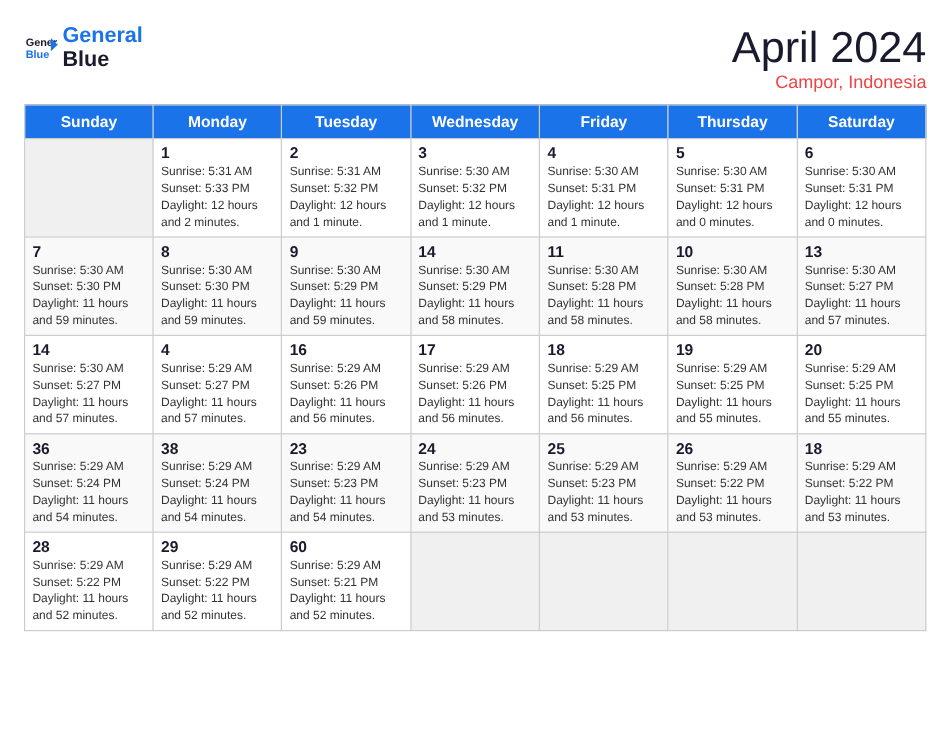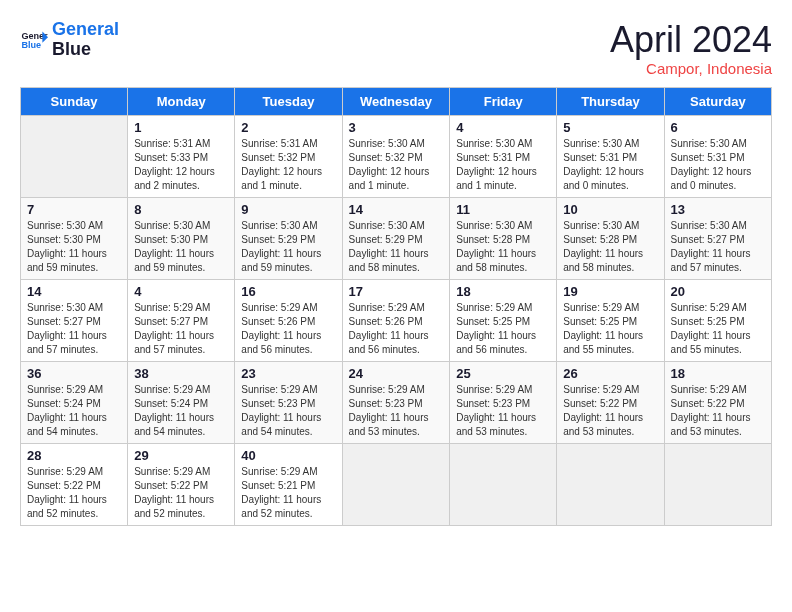--- a/index.html
+++ b/index.html
@@ -242,21 +242,21 @@
       <tr>
         <td>
           <span class="day-num">28</span>
           <div class="day-info">Sunrise: 5:29 AM<br>Sunset: 5:22 PM<br>Daylight: 11 hours and 52 minutes.</div>
         </td>
         <td>
           <span class="day-num">29</span>
           <div class="day-info">Sunrise: 5:29 AM<br>Sunset: 5:22 PM<br>Daylight: 11 hours and 52 minutes.</div>
         </td>
         <td>
-          <span class="day-num">40</span>
+          <span class="day-num">60</span>
           <div class="day-info">Sunrise: 5:29 AM<br>Sunset: 5:21 PM<br>Daylight: 11 hours and 52 minutes.</div>
         </td>
         <td class="empty"></td>
         <td class="empty"></td>
         <td class="empty"></td>
         <td class="empty"></td>
       </tr>
     </tbody>
 </table>
 

